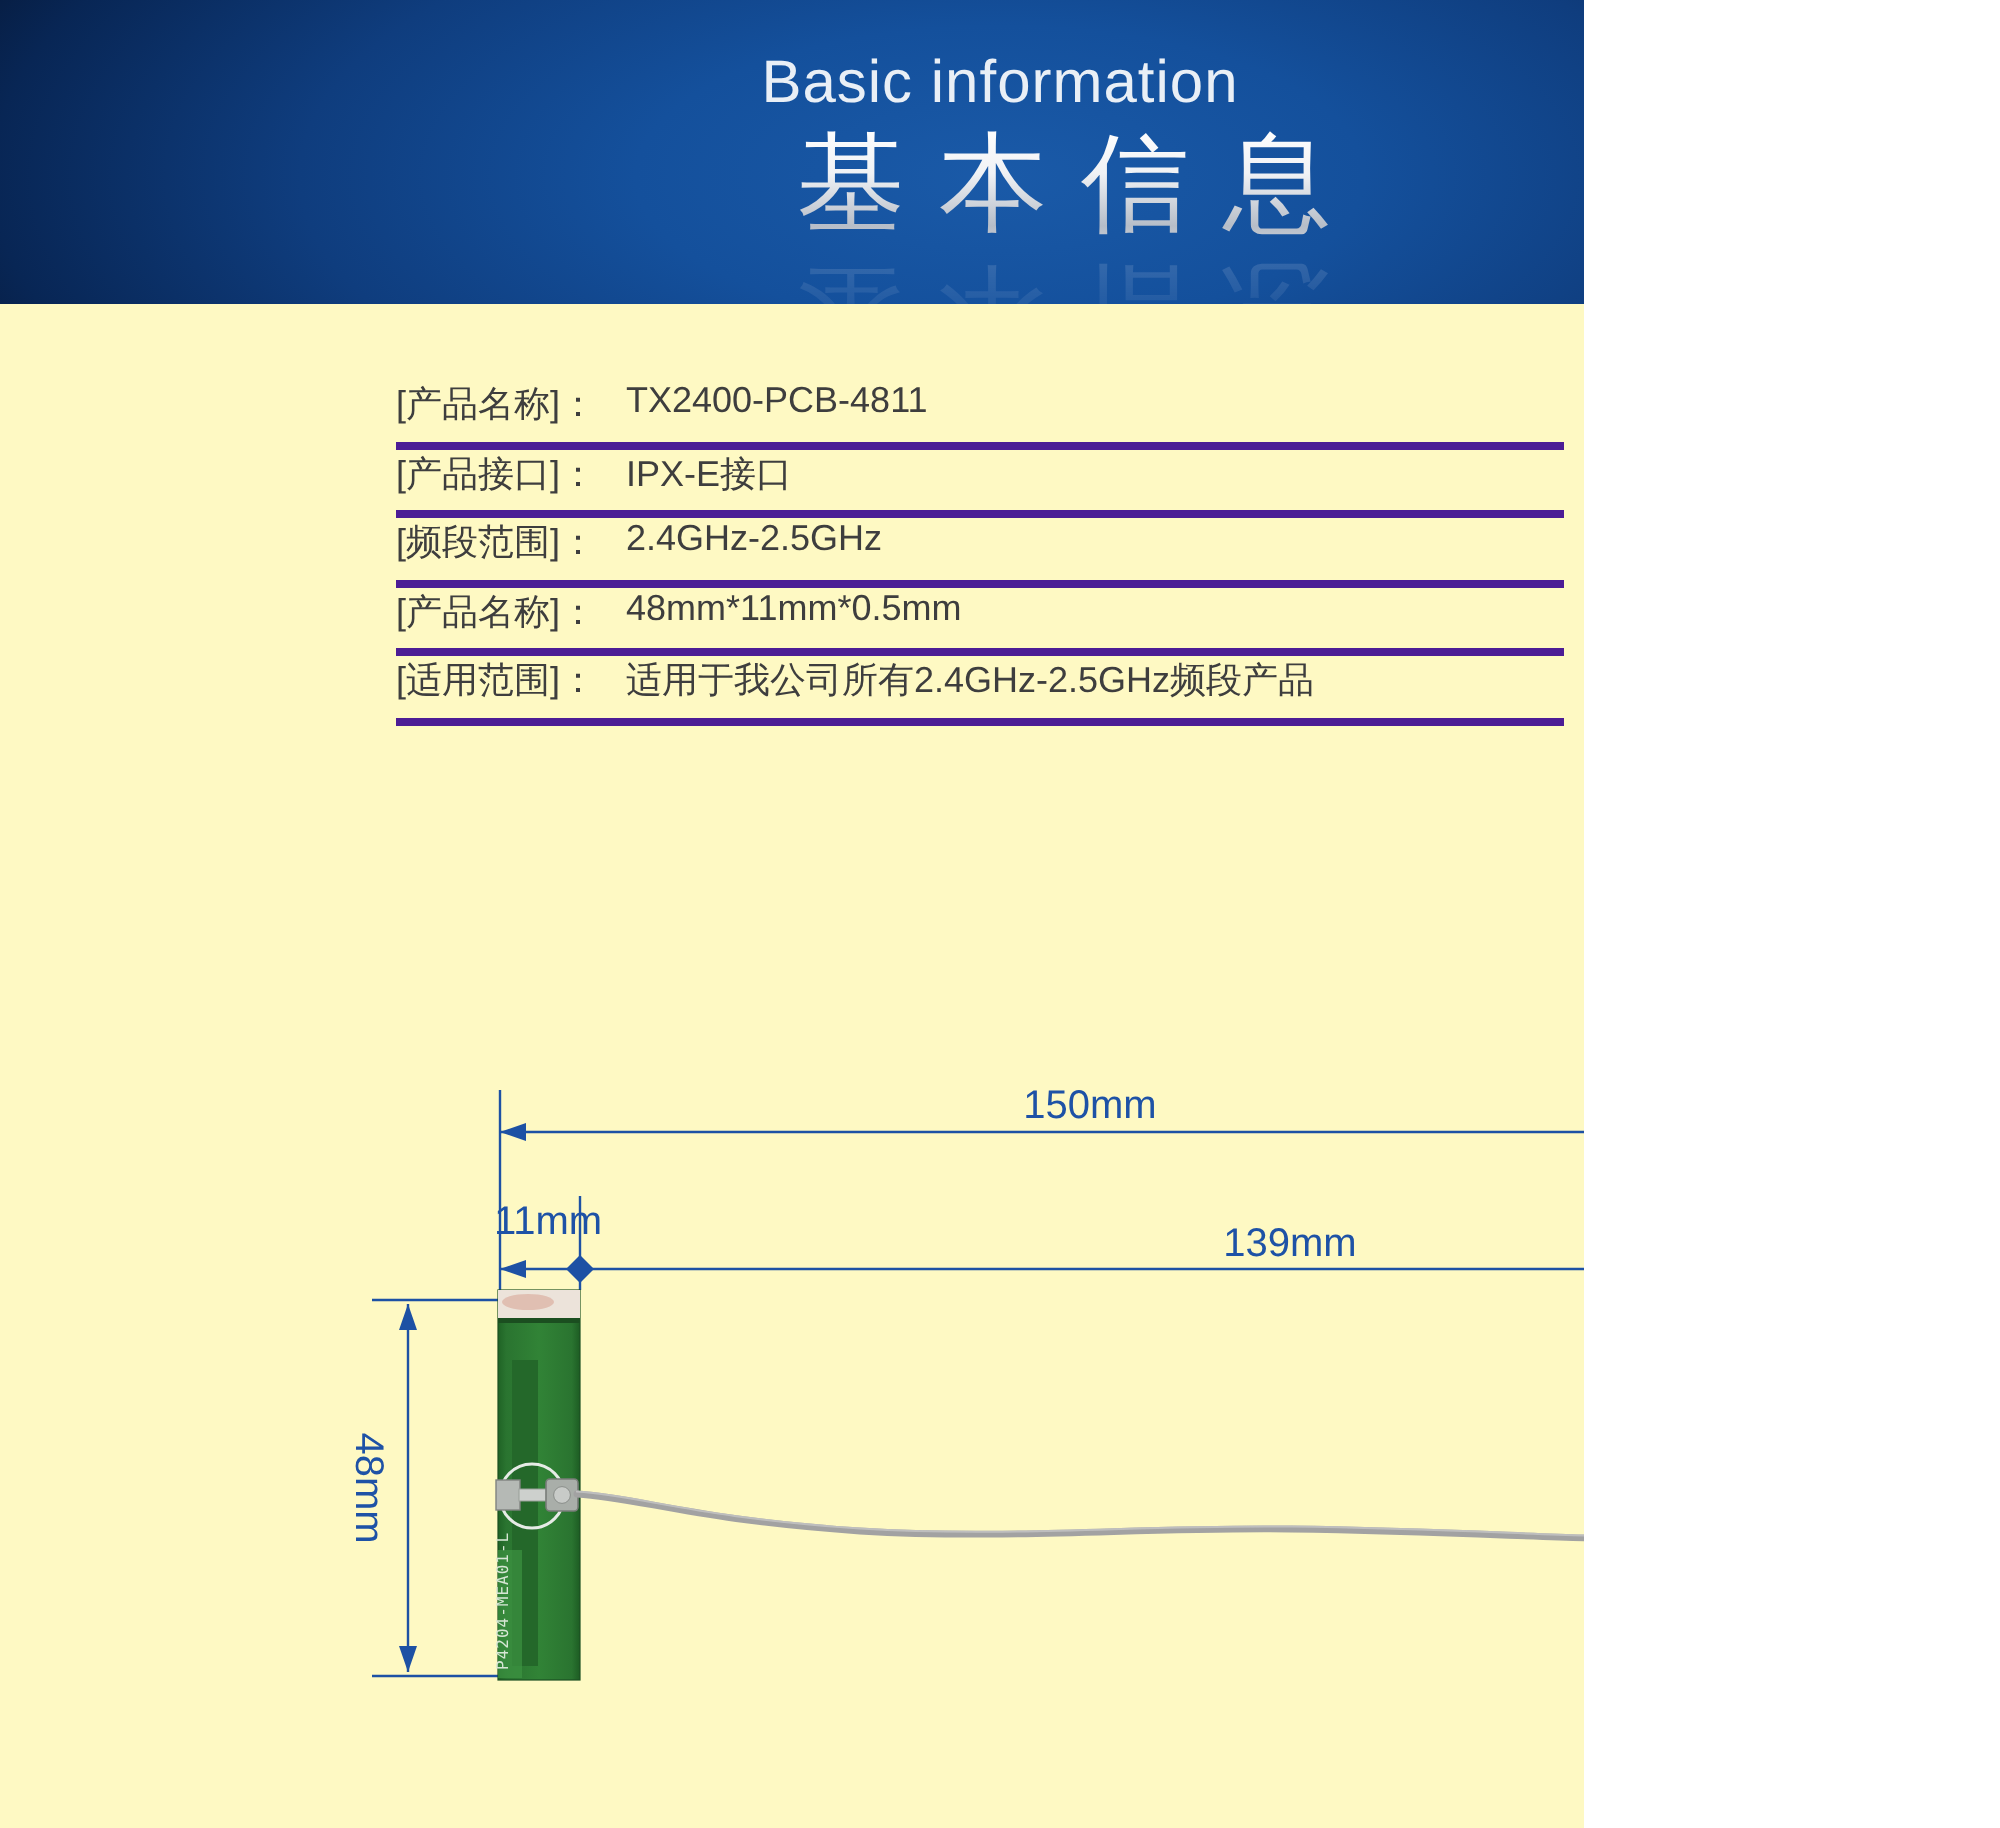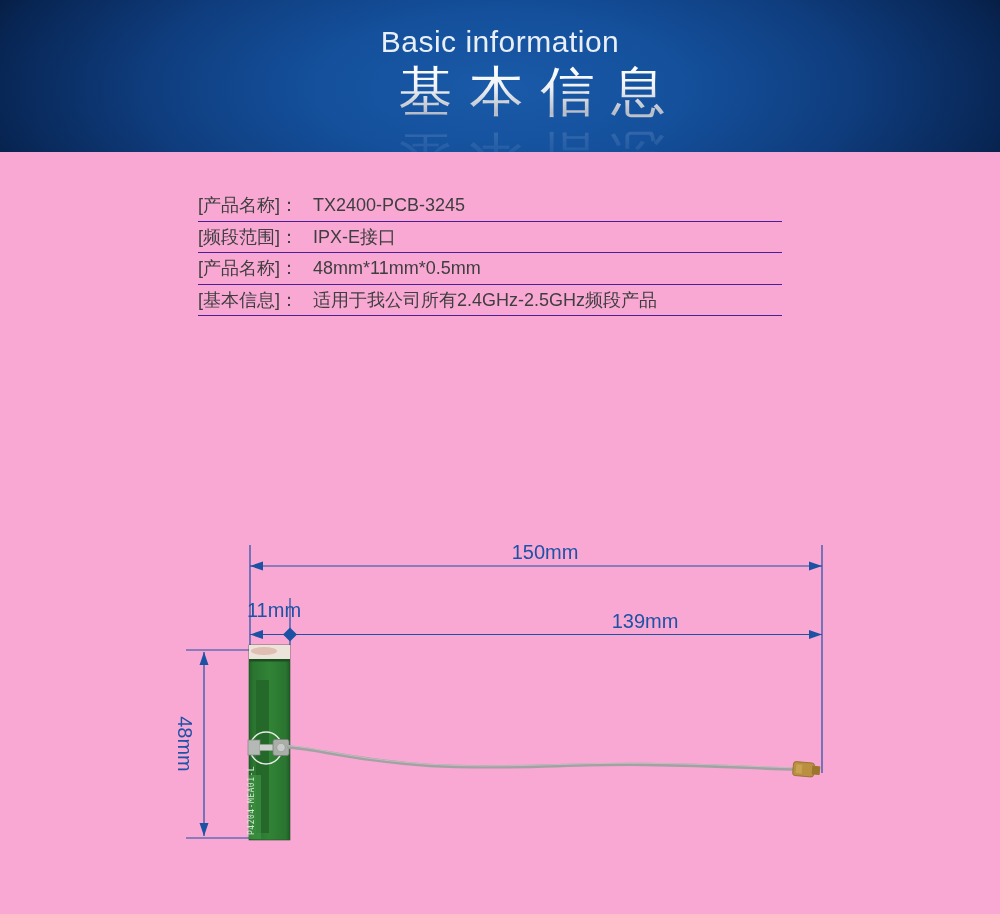--- a/index.html
+++ b/index.html
@@ -1,37 +1,37 @@
 <!DOCTYPE html>
 <html><head>
 <meta charset="utf-8">
 <style>
   html,body{margin:0;padding:0;background:#ffffff;}
-  #page{position:relative;width:1000px;height:914px;background:#f9a8d4;overflow:hidden;
+  #page{position:relative;width:792px;height:914px;background:#fef9c3;overflow:hidden;
         font-family:"Liberation Sans","DejaVu Sans",sans-serif;}
 
   
   .banner{position:absolute;left:0;top:0;width:1000px;height:152px;overflow:hidden;
     background:radial-gradient(ellipse 70% 190% at 50% 58%,
       #1a5aa8 0%, #14509c 26%, #0f3d7e 50%, #082655 72%, #050f24 90%, #040b18 100%);}
   .banner-title-en{position:absolute;top:25px;left:0;width:100%;text-align:center;
     font-size:30px;font-weight:400;letter-spacing:0.5px;color:#e9eff6;}
   .banner-title-cn{position:absolute;top:56px;left:0;width:100%;text-align:center;
     font-size:54px;font-weight:500;letter-spacing:17px;text-indent:17px;
     background:linear-gradient(180deg,#ffffff 8%,#f0f2f5 42%,#b6bdc8 78%,#d8dce1 100%);
     -webkit-background-clip:text;background-clip:text;
     -webkit-text-fill-color:transparent;color:#dfe3ea;padding-left:32px;}
   .banner-title-cn.mirror{top:120px;transform:scaleY(-1);opacity:.30;
     background:none;-webkit-text-fill-color:#9db3d4;color:#9db3d4;
     -webkit-mask-image:linear-gradient(to bottom,transparent 30%,rgba(0,0,0,.95) 100%);
     mask-image:linear-gradient(to bottom,transparent 30%,rgba(0,0,0,.95) 100%);}
 
   
   .specs{position:absolute;left:198px;top:190px;width:584px;}
-  .spec-row{display:flex;align-items:center;height:30.6px;border-bottom:1px solid #4c1d95;
+  .spec-row{display:flex;height:30.6px;border-bottom:4px solid #4c1d95;
     font-size:18px;color:#3e3e3e;white-space:nowrap;}
   .spec-label{display:inline-block;min-width:115px;}
   .spec-value{display:inline-block;}
 
   
   .diagram{position:absolute;left:0;top:530px;width:1000px;height:384px;}
   .dim-text{font-family:"Liberation Sans","DejaVu Sans",sans-serif;font-size:20px;fill:#1e52a6;}
   .silk-text{font-family:"DejaVu Sans Mono","Liberation Mono",monospace;font-size:8px;fill:#d6e6d4;letter-spacing:0.5px;}
 </style>
 </head>
@@ -41,32 +41,36 @@
 
   <div class="banner">
     <div class="banner-title-en">Basic information</div>
     <div class="banner-title-cn">基本信息</div>
     <div class="banner-title-cn mirror">基本信息</div>
   </div>
 
   <div class="specs">
     <div class="spec-row">
       <span class="spec-label">[产品名称]：</span>
-      <span class="spec-value">TX2400-PCB-3245</span>
+      <span class="spec-value">TX2400-PCB-4811</span>
+    </div>
+    <div class="spec-row">
+      <span class="spec-label">[产品接口]：</span>
+      <span class="spec-value">IPX-E接口</span>
     </div>
     <div class="spec-row">
       <span class="spec-label">[频段范围]：</span>
-      <span class="spec-value">IPX-E接口</span>
+      <span class="spec-value">2.4GHz-2.5GHz</span>
     </div>
     <div class="spec-row">
       <span class="spec-label">[产品名称]：</span>
       <span class="spec-value">48mm*11mm*0.5mm</span>
     </div>
     <div class="spec-row">
-      <span class="spec-label">[基本信息]：</span>
+      <span class="spec-label">[适用范围]：</span>
       <span class="spec-value">适用于我公司所有2.4GHz-2.5GHz频段产品</span>
     </div>
   </div>
 
   <svg class="diagram" width="1000" height="384" viewBox="0 0 1000 384" xmlns="http://www.w3.org/2000/svg">
     <defs>
       <linearGradient id="pcbGrad" x1="0" y1="0" x2="1" y2="0">
         <stop offset="0" stop-color="#1f6325"></stop>
         <stop offset="0.1" stop-color="#2a7430"></stop>
         <stop offset="0.5" stop-color="#318336"></stop>

